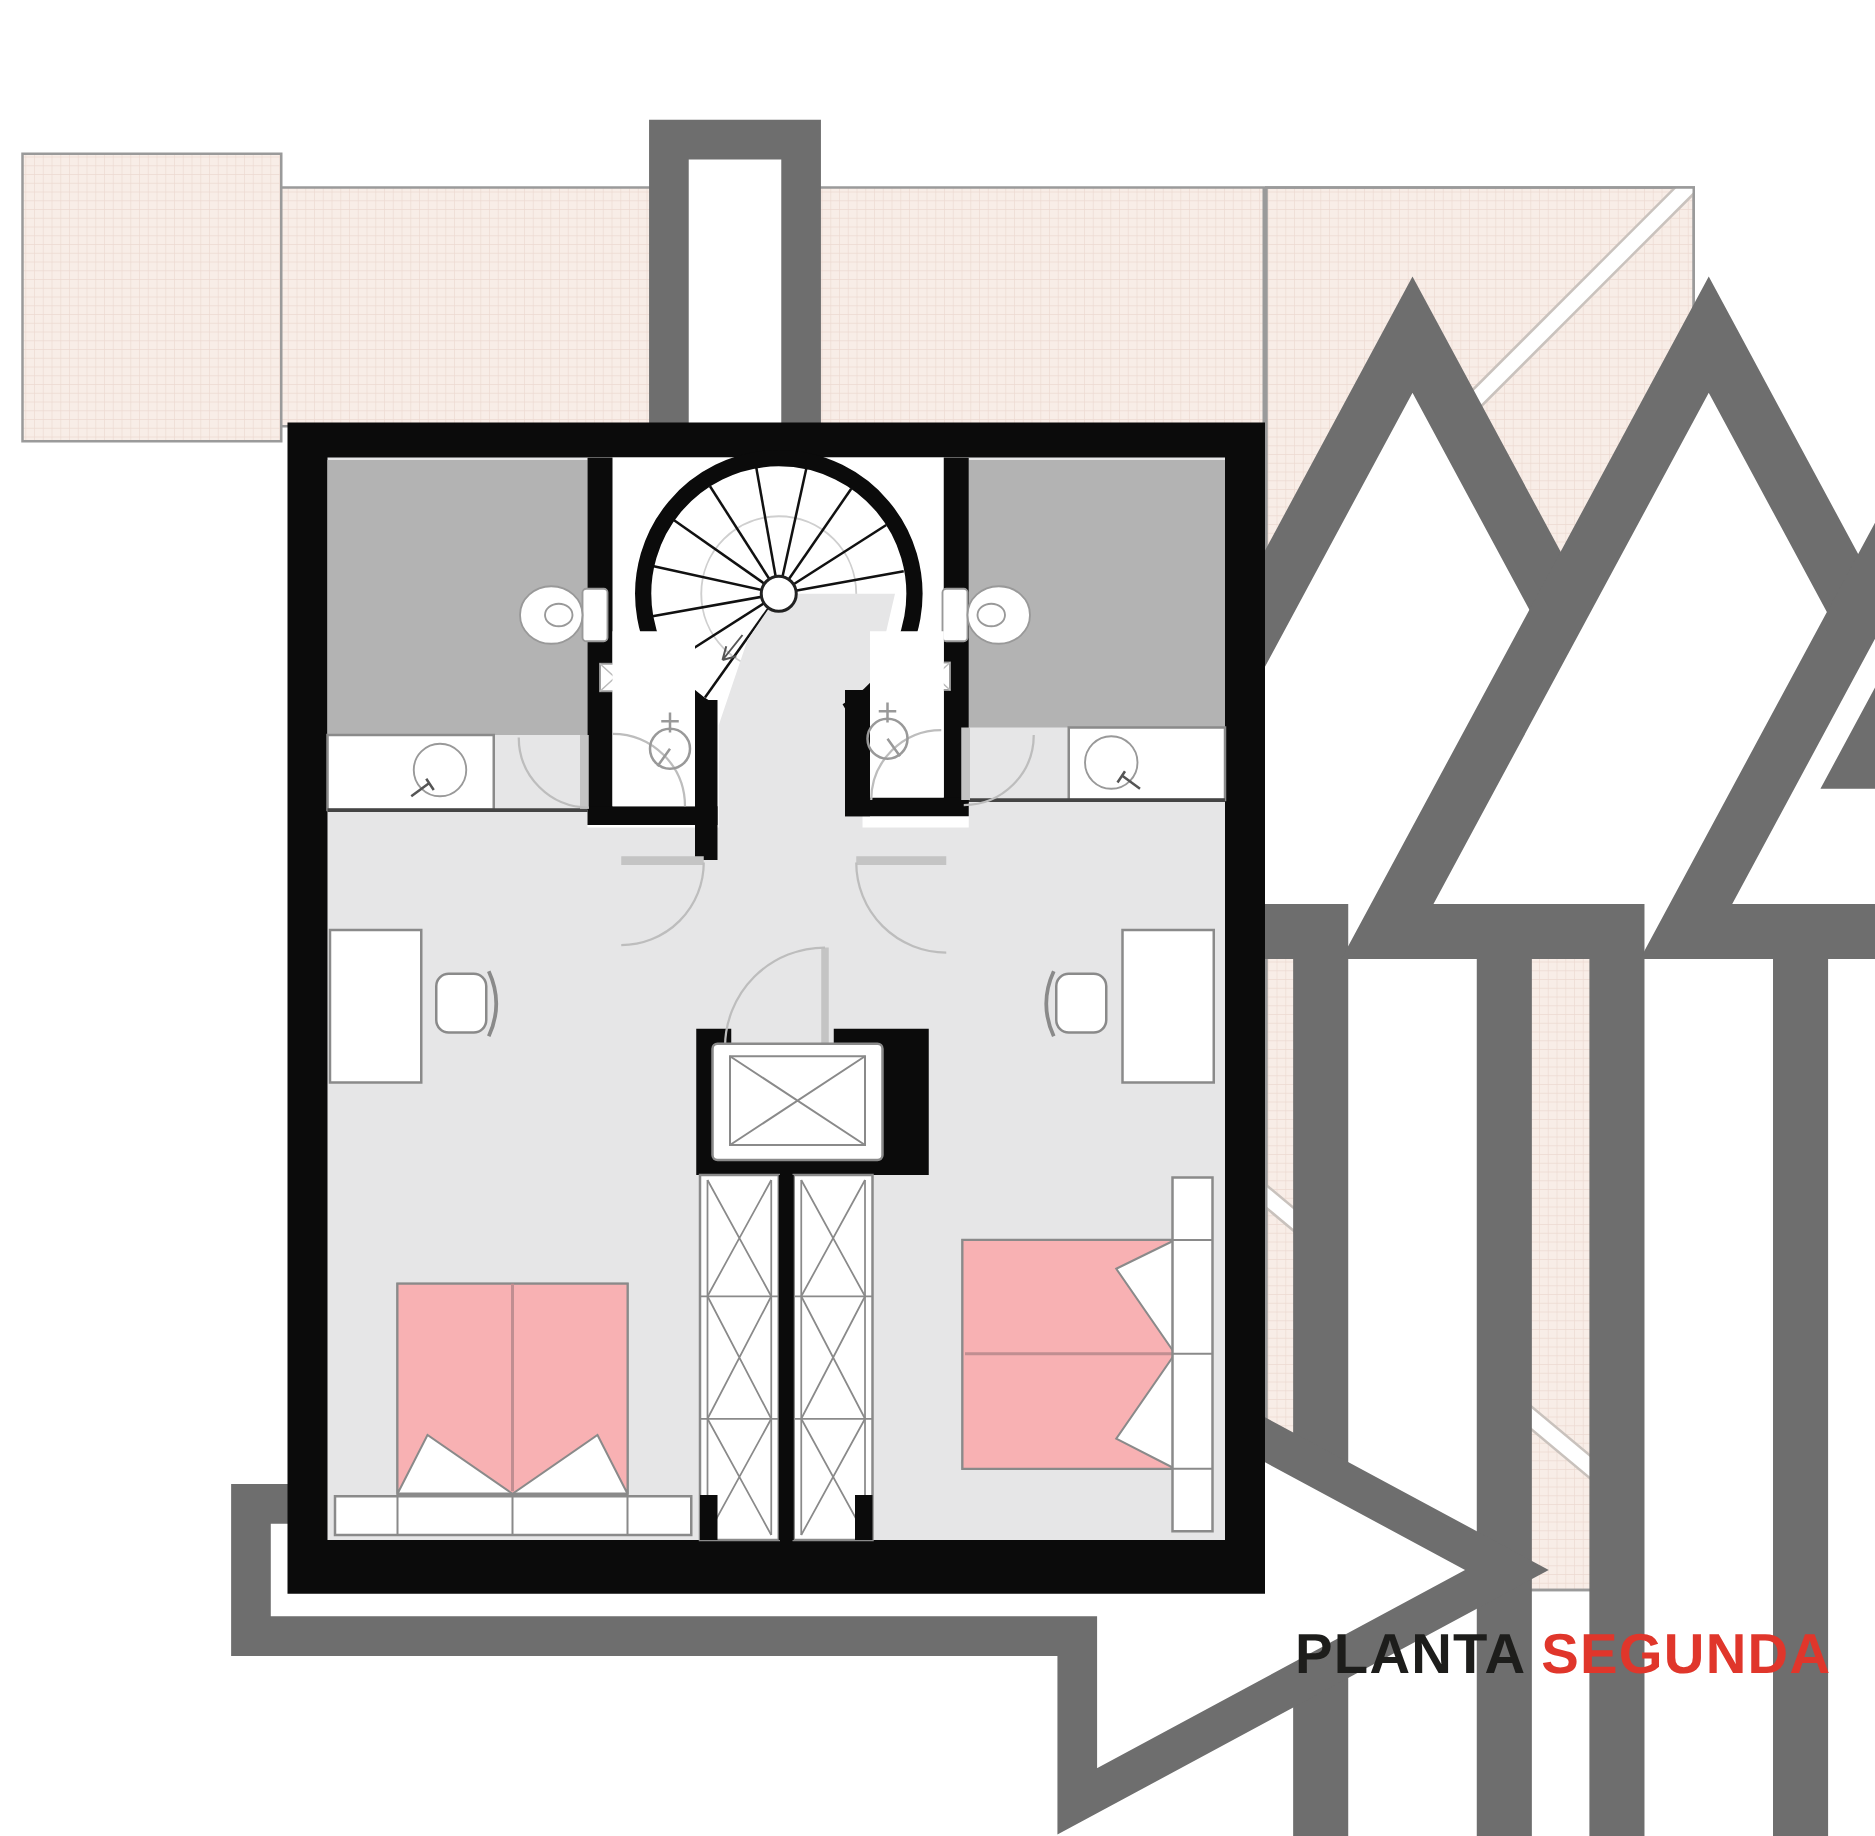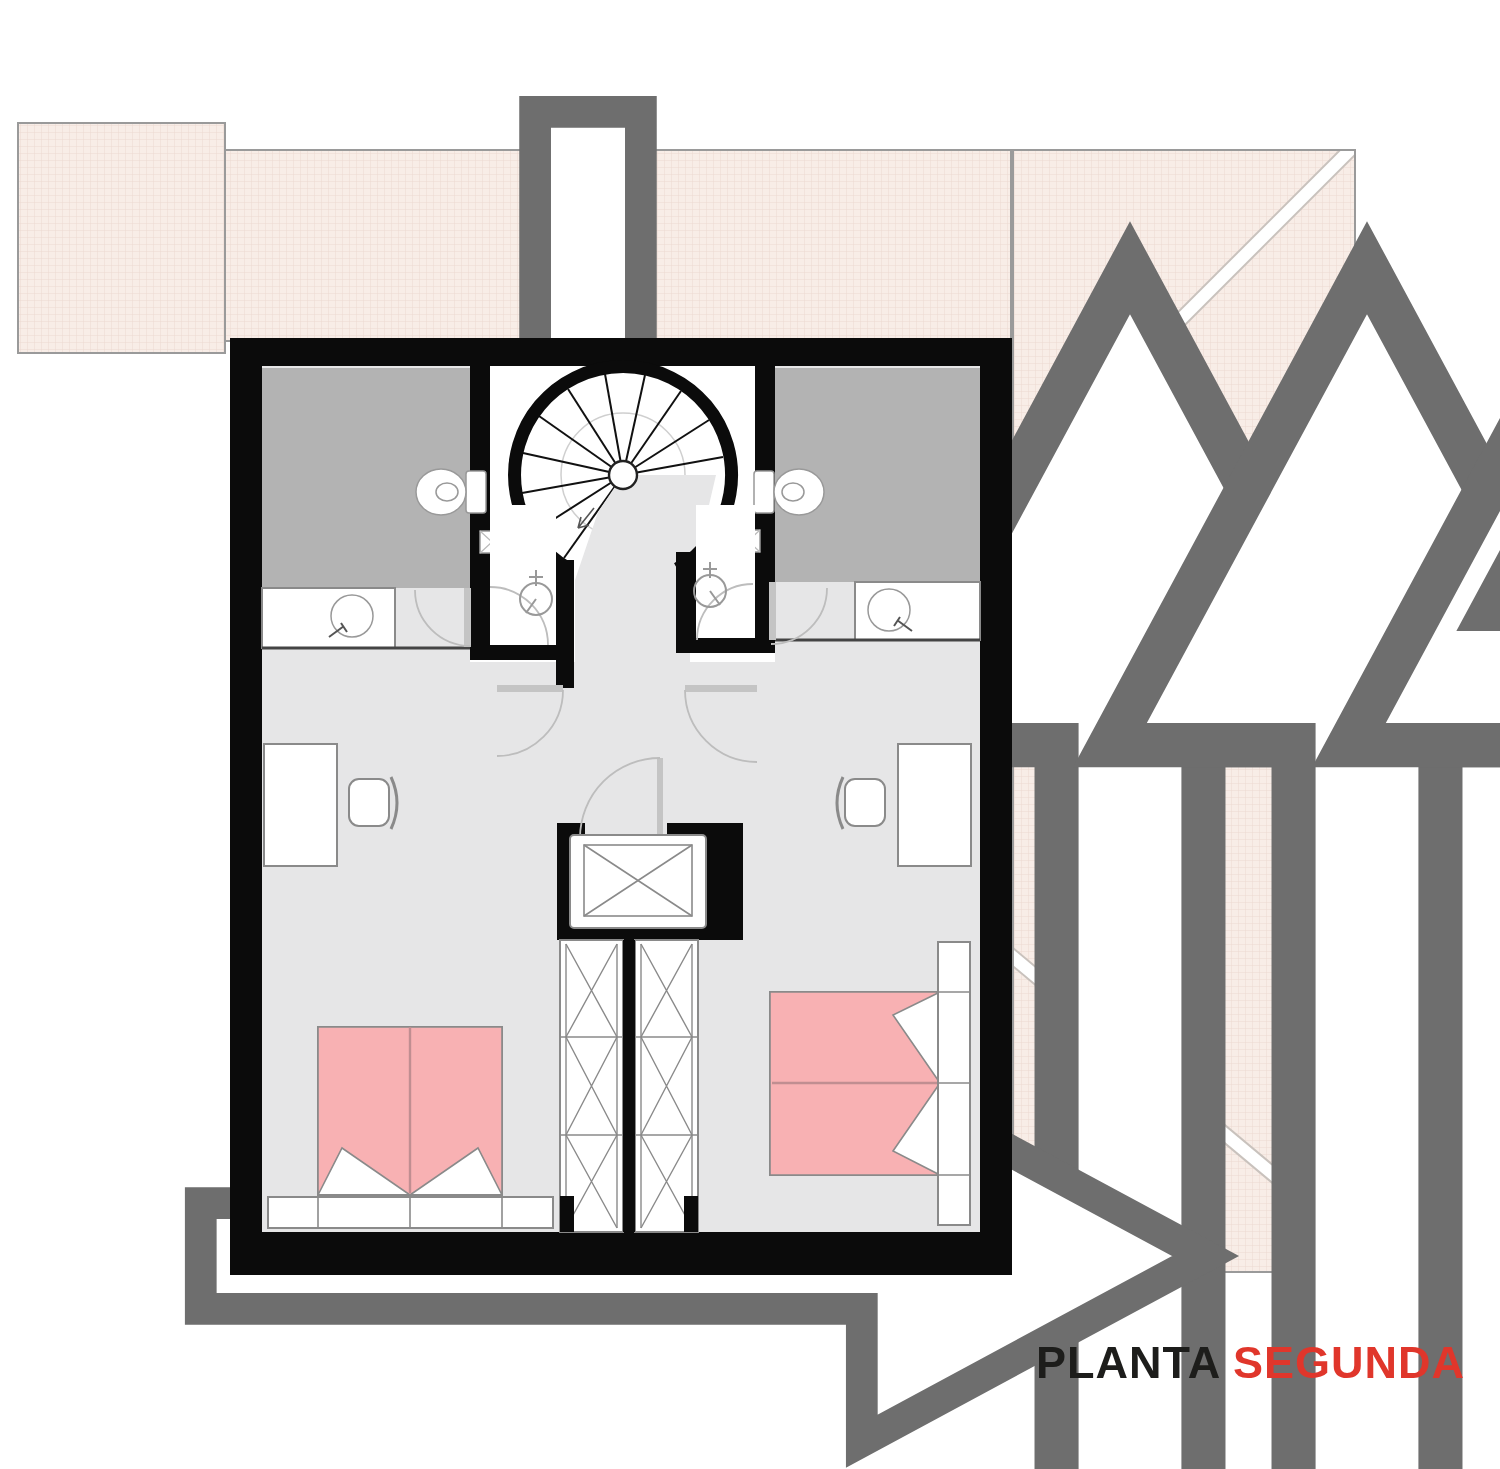--- a/index.html
+++ b/index.html
@@ -22,21 +22,21 @@
   .arc{stroke:var(--arc_gray);stroke-width:1.8;fill:none;}
   .leaf{fill:#c4c4c4;}
   .bedpink{fill:var(--bed_pink);stroke:var(--outline_gray);stroke-width:1.6;}
   .bedline{stroke:var(--bed_pink_line);stroke-width:2.4;}
   .ring{fill:none;stroke:var(--wall_black);stroke-width:13;}
   .tread{stroke:#111;stroke-width:2;}
   .arrow{stroke:var(--arrow_stroke);stroke-width:2.4;fill:#fff;}
   .diagWide{stroke:#c9c2bd;stroke-width:16;fill:none;}
   .diagWhite{stroke:#fff;stroke-width:12;fill:none;}
   .title{position:absolute;left:1036px;top:1297px;font-size:45px;font-weight:bold;
-         letter-spacing:1px;white-space:nowrap;margin-top:40px;}
+         letter-spacing:1px;white-space:nowrap;}
   .title .w1{color:var(--title_black);}
   .title .w2{color:var(--title_red);}
 </style>
 </head>
 <body>
 
 <div class="stage">
 <svg width="1500" height="1469" viewBox="0 0 1500 1469">
   <defs>
     <pattern id="terraceGrid" width="7" height="7" patternUnits="userSpaceOnUse">

